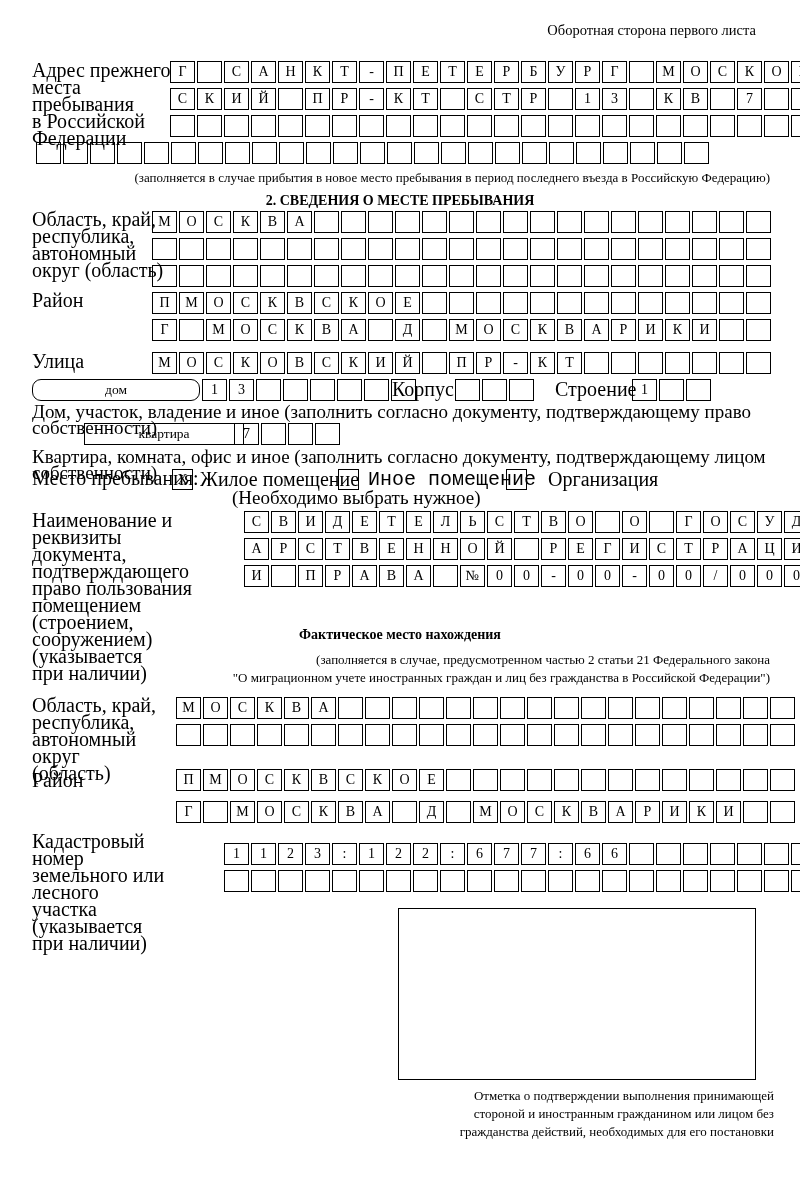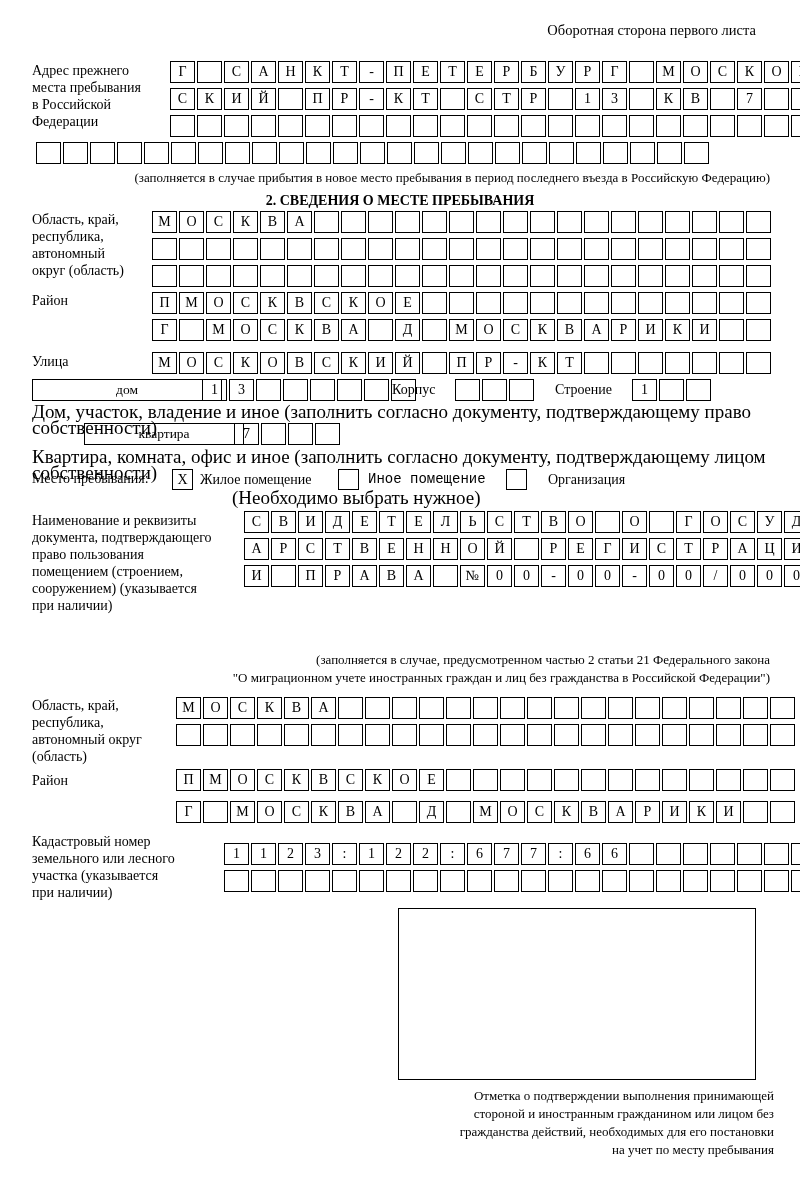--- a/index.html
+++ b/index.html
@@ -22,21 +22,21 @@
   }
   .abs { position: absolute; }
 
   .hdr-right {
     right: 44px;
     top: 22px;
     font-size: 14.5px;
   }
 
   .lbl {
-    font-size: 14px;
+    font-size: 20px;
     line-height: 17px;
     white-space: pre-line;
   }
 
   .cells {
     display: flex;
   }
   .cell {
     width: 25px;
     height: 22px;
@@ -371,21 +371,21 @@
     <div class="cell">Т</div>
     <div class="cell"></div>
     <div class="cell"></div>
     <div class="cell"></div>
     <div class="cell"></div>
     <div class="cell"></div>
     <div class="cell"></div>
     <div class="cell"></div>
   </div>
 
-  <div class="abs box-line" style="left:32px; top:379px; width:190px;">дом</div>
+  <div class="abs box-line" style="left:32px; top:379px; width:168px;border-radius:9px;">дом</div>
   <div class="abs cells" style="left:202px; top:379px;">
     <div class="cell">1</div>
     <div class="cell">3</div>
     <div class="cell"></div>
     <div class="cell"></div>
     <div class="cell"></div>
     <div class="cell"></div>
     <div class="cell"></div>
     <div class="cell"></div>
   </div>
@@ -492,20 +492,21 @@
     <div class="cell">0</div>
     <div class="cell">-</div>
     <div class="cell">0</div>
     <div class="cell">0</div>
     <div class="cell">/</div>
     <div class="cell">0</div>
     <div class="cell">0</div>
     <div class="cell">0</div>
   </div>
 
+  <div class="abs sect-title" style="left:0; top:627px;">Фактическое место нахождения</div>
   <div class="abs note" style="left:30px; top:652px; width:740px;">(заполняется в случае, предусмотренном частью 2 статьи 21 Федерального закона</div>
   <div class="abs note" style="left:30px; top:670px; width:740px;">"О миграционном учете иностранных граждан и лиц без гражданства в Российской Федерации")</div>
 
   <div class="abs lbl" style="left:32px; top:697px; width:150px;">Область, край,
 республика,
 автономный округ
 (область)</div>
   <div class="abs cells" style="left:176px; top:697px;">
     <div class="cell">М</div>
     <div class="cell">О</div>
@@ -662,15 +663,14 @@
     <div class="cell"></div>
     <div class="cell"></div>
     <div class="cell"></div>
 
   </div>
 
   <div class="abs stamp-box" style="left:398px; top:908px; width:358px; height:172px;"></div>
   <div class="abs note" style="left:380px; top:1088px; width:394px;">Отметка о подтверждении выполнения принимающей</div>
   <div class="abs note" style="left:380px; top:1124px; width:394px;">гражданства действий, необходимых для его постановки</div>
   <div class="abs note" style="left:380px; top:1106px; width:394px;">стороной и иностранным гражданином или лицом без</div>
-  <div class="abs note" style="left:380px; top:1142px; width:394px;">на учет по месту пребывания</div>
 
 </div>
 
 </body></html>

